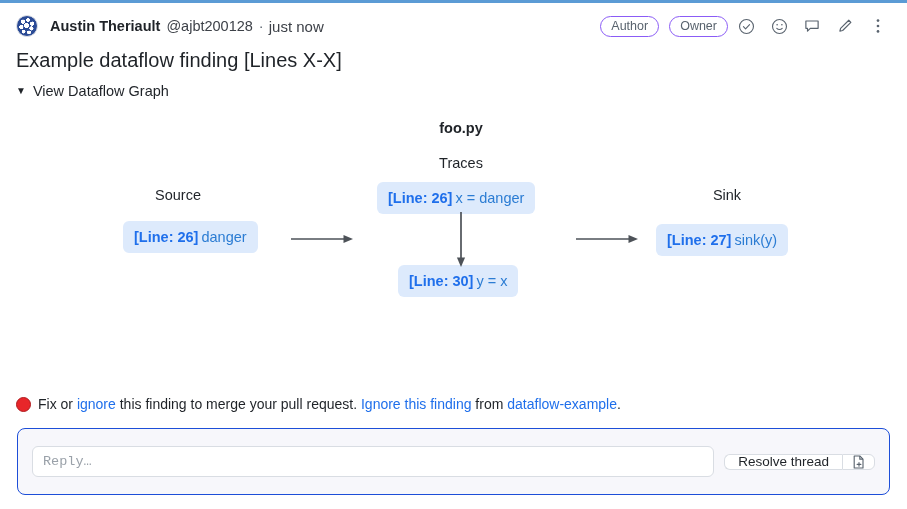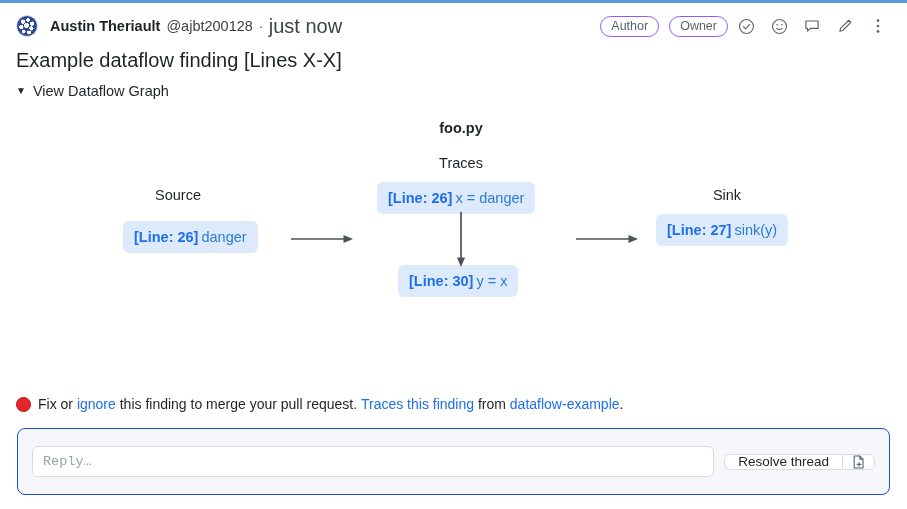--- a/index.html
+++ b/index.html
@@ -69,21 +69,21 @@
     color: #3d4148;
     margin-left: 6px;
     white-space: nowrap;
   }
   .header-sep {
     font-size: 14.5px;
     color: #59636e;
     margin: 0 5px 0 6px;
   }
   .timestamp {
-    font-size: 20px;
+    font-size: 15px;
     color: #3d4148;
     white-space: nowrap;
   }
 
   .header-right {
     position: absolute;
     top: 8px; right: 14px;
     height: 30px;
     display: flex;
     align-items: center;
@@ -340,21 +340,21 @@
     <div class="col-title" style="left:602px; top:79px; width:200px;">Sink</div>
 
     <div class="node-box" style="left:352px; top:74px;">
       <span class="ln">[Line: 26]</span><span>x = danger</span>
     </div>
 
     <div class="node-box" style="left:98px; top:113px;">
       <span class="ln">[Line: 26]</span><span>danger</span>
     </div>
 
-    <div class="node-box" style="left:631px; top:106px;">
+    <div class="node-box" style="left:631px; top:116px;">
       <span class="ln">[Line: 27]</span><span>sink(y)</span>
     </div>
 
     <div class="node-box" style="left:373px; top:157px;">
       <span class="ln">[Line: 30]</span><span>y = x</span>
     </div>
 
     <div class="arrow-h" style="left:266px; top:123px; width:62px;">
       <svg width="62" height="12" viewBox="0 0 62 12" fill="none">
         <path d="M0 6h53" stroke="#4d5258" stroke-width="1.7"></path>
@@ -375,21 +375,21 @@
         <path d="M6 55l-4.1-9.5h8.2z" fill="#4d5258"></path>
       </svg>
     </div>
   </div>
 
   <div class="finding-note">
     <span class="red-dot"></span>
     <span class="seg">Fix or </span>
       <a href="#" class="seg">ignore</a>
       <span class="seg"> this finding to merge your pull request. </span>
-      <a href="#" class="seg">Traces this finding</a>
+      <a href="#" class="seg">Ignore this finding</a>
       <span class="seg"> from </span>
       <a href="#" class="seg">dataflow-example</a>
       <span class="seg">.</span>
   </div>
 
   <div class="reply-bar">
     <input class="reply-input" type="text" placeholder="Reply…" style="">
     <div class="btn-group">
       <div class="resolve-btn">Resolve thread</div>
       <div class="attach-btn">

